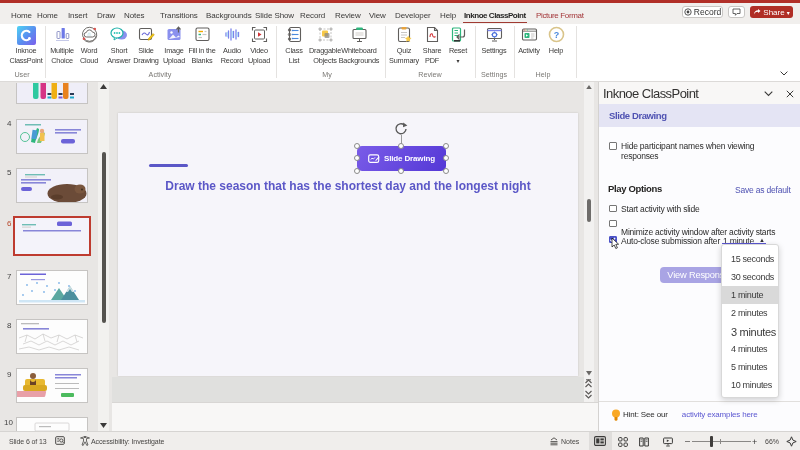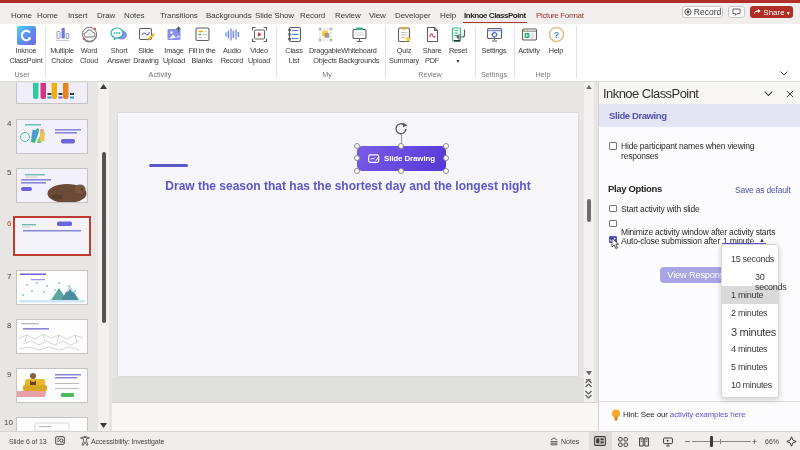--- a/index.html
+++ b/index.html
@@ -508,27 +508,27 @@
 
       <div class="abs" style="left:61px; top:185px; width:81px; height:16px; background:#A9A4E4; border-radius:4px; color:#fff; font-size:9.3px; letter-spacing:-0.2px; display:flex; align-items:center; justify-content:center;">View Responses</div>
 
       <div class="abs" style="left:0px; top:319px; width:201px; height:1px; background:#E1DFDD;"></div>
       <div class="abs" style="left:12px; top:326px; width:8px; height:11px;">
         <svg width="10" height="13" viewBox="0 0 10 13">
             <circle cx="5" cy="4.5" r="4" fill="#F9A825"></circle>
             <path d="M3.5 8 h3 v2.2 a1.5 1.5 0 0 1 -3 0 Z" fill="#E08600"></path>
           </svg>
       </div>
-      <div class="pane-text" style="left:24px; top:328px; font-size:8px; letter-spacing:-0.15px;">Hint: See our <span style="color:#5B57D1;">activity examples here</span></div>
+      <div class="pane-text" style="left:24px; top:328px; font-size:8px; letter-spacing:-0.15px;">Hint: See our <span style="color:#5B57D1;margin-left:12px;">activity examples here</span></div>
     </div>
 
     <div class="abs" style="left:721px; top:162px; width:58px; height:154px; background:#fff; border:1px solid #d8d8d8; border-radius:3px; box-shadow:0 2px 6px rgba(0,0,0,0.18); z-index:5;">
       <div style="position:absolute; left:0; top:41px; width:100%; height:18px; background:#D9D9D9;"></div>
       <div style="position:absolute; left:9px; top:9px; font-size:9px; letter-spacing:-0.3px; color:#3a3a3a;">15 seconds</div>
-      <div style="position:absolute; left:9px; top:27px; font-size:9px; letter-spacing:-0.3px; color:#3a3a3a;margin-left:24px;">30 seconds</div>
+      <div style="position:absolute; left:9px; top:27px; font-size:9px; letter-spacing:-0.3px; color:#3a3a3a;">30 seconds</div>
       <div style="position:absolute; left:9px; top:45px; font-size:9px; letter-spacing:-0.3px; color:#3a3a3a;">1 minute</div>
       <div style="position:absolute; left:9px; top:63px; font-size:9px; letter-spacing:-0.3px; color:#3a3a3a;">2 minutes</div>
       <div style="position:absolute; left:9px; top:81px; font-size:11px; letter-spacing:-0.3px; color:#3a3a3a;">3 minutes</div>
       <div style="position:absolute; left:9px; top:99px; font-size:9px; letter-spacing:-0.3px; color:#3a3a3a;">4 minutes</div>
       <div style="position:absolute; left:9px; top:117px; font-size:9px; letter-spacing:-0.3px; color:#3a3a3a;">5 minutes</div>
       <div style="position:absolute; left:9px; top:135px; font-size:9px; letter-spacing:-0.3px; color:#3a3a3a;">10 minutes</div>
     </div>
   </div>
 
   <div id="statusbar">

